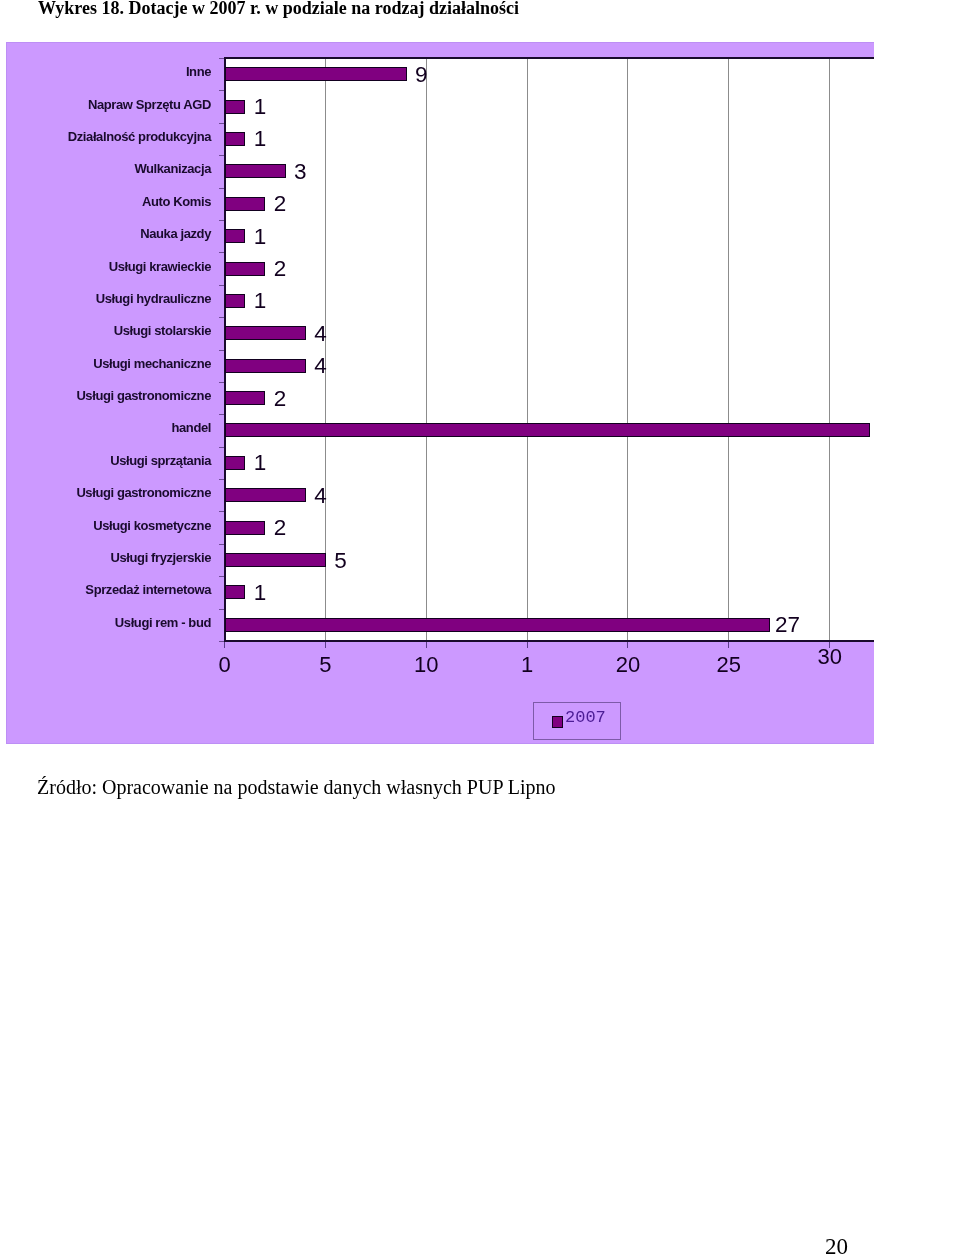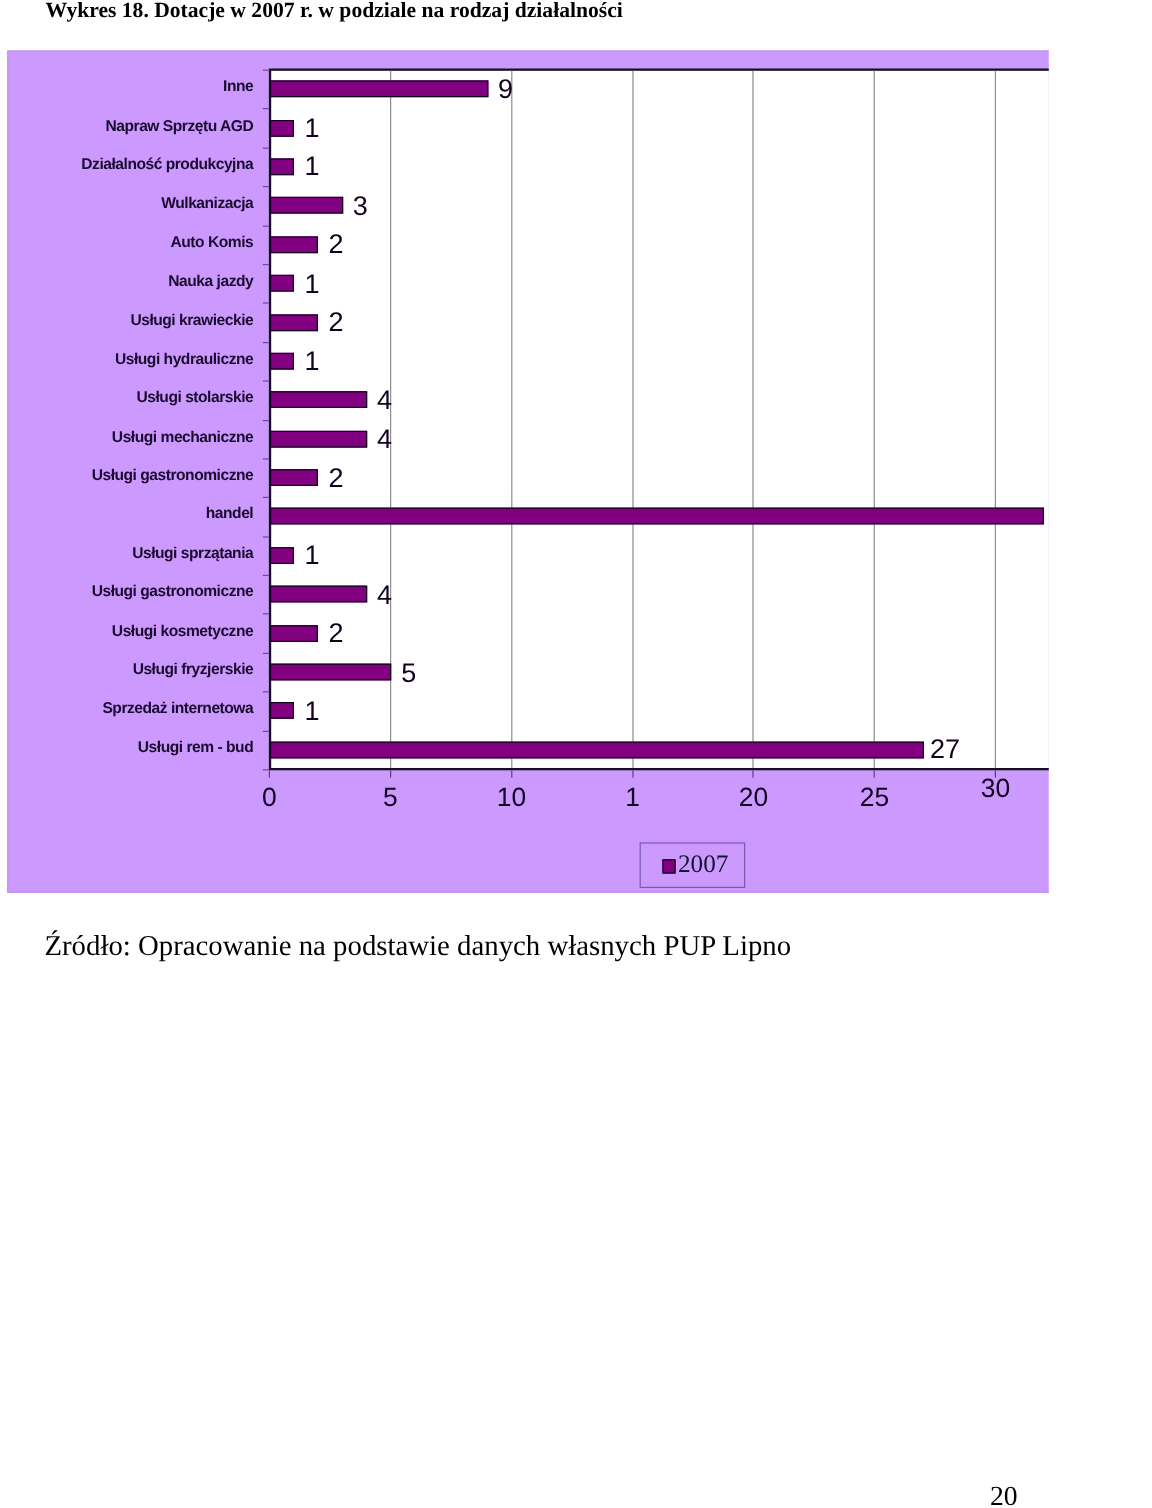--- a/index.html
+++ b/index.html
@@ -11,22 +11,22 @@
   .plot{position:absolute;left:218px;top:15px;width:708px;height:585px;background:#ffffff;border:2px solid #1a0b2e;box-sizing:border-box;}
   .gridline{position:absolute;width:1px;background:#8c8c8c;}
   .bar{position:absolute;background:#800080;border:1.5px solid #12001f;box-sizing:border-box;}
   .cat-label{position:absolute;text-align:left;font-family:"Liberation Sans",sans-serif;font-weight:bold;font-size:13px;letter-spacing:-0.4px;color:#1a0b2e;white-space:nowrap;}
   .val-label{position:absolute;font-family:"Liberation Sans",sans-serif;font-size:22.5px;color:#12001f;white-space:nowrap;}
   .tick{position:absolute;width:5px;height:1px;background:#6e4a96;}
   .xtick{position:absolute;width:1px;height:6px;background:#5c3c8c;}
   .xlabel{position:absolute;font-family:"Liberation Sans",sans-serif;font-size:22px;color:#12001f;text-align:center;}
   .legend{position:absolute;border:1px solid #7d5aa8;box-sizing:border-box;}
   .legend-swatch{position:absolute;background:#800080;border:1px solid #12001f;box-sizing:border-box;}
-  .legend-text{position:absolute;font-family:Liberation Serif, serif;font-size:21px;color:#0f172a;white-space:nowrap;}
-  .source{position:absolute;left:37px;top:776px;font-family:"Liberation Serif",serif;font-size:24px;color:#000;white-space:nowrap;}
+  .legend-text{position:absolute;font-family:Liberation Mono, monospace;font-size:17px;color:#4c1d95;white-space:nowrap;}
+  .source{position:absolute;left:37px;top:776px;font-family:"Liberation Serif",serif;font-size:20px;color:#000;white-space:nowrap;}
   .pageno{position:absolute;left:825px;top:1234px;font-family:"Liberation Serif",serif;font-size:23px;color:#000;}
 </style>
 </head>
 <body>
 
 <div class="page">
   <div class="doc-title">Wykres 18. Dotacje w 2007 r. w podziale na rodzaj działalności</div>
 
   <div class="chart-panel">
     <div class="plot" id="plot"></div>

